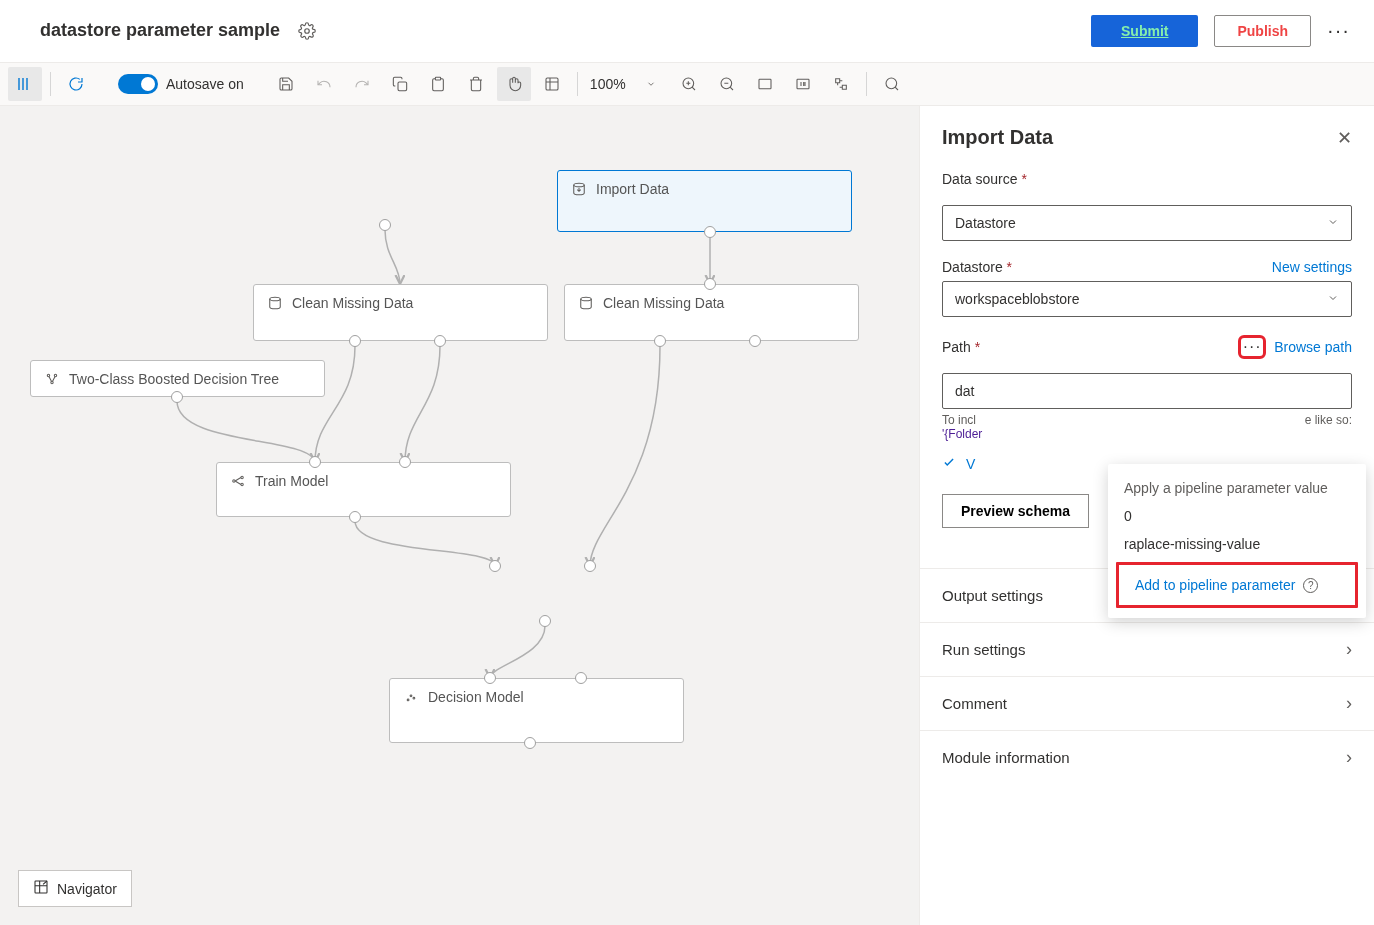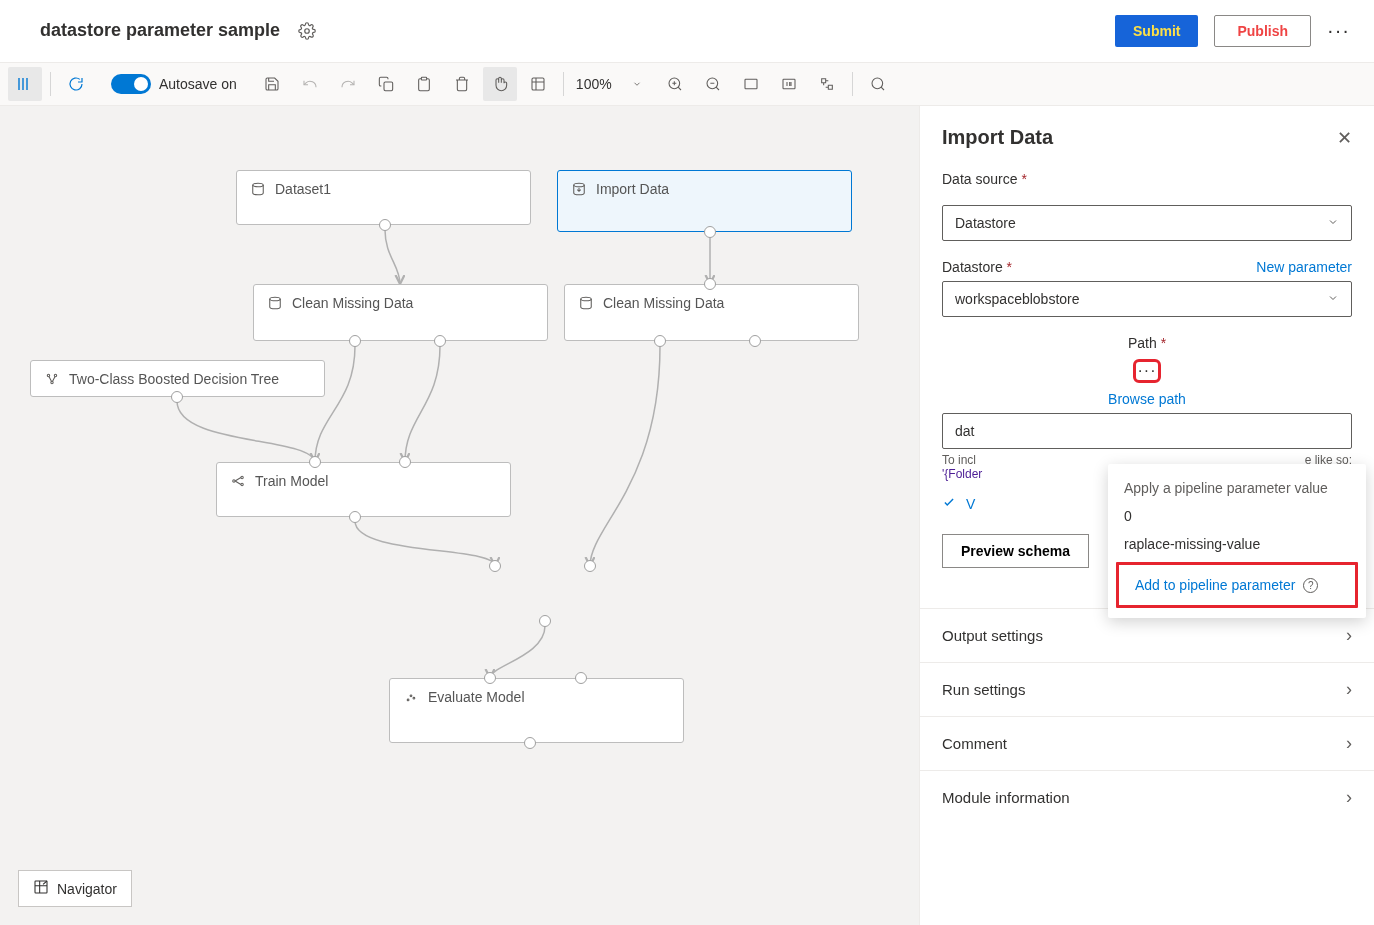--- a/index.html
+++ b/index.html
@@ -20,42 +20,42 @@
     align-items: center;
     justify-content: space-between;
     padding: 0 24px 0 40px;
     border-bottom: 1px solid #fff;
   }
   .header-left { display: flex; align-items: center; gap: 18px; }
   .page-title { font-size: 18px; font-weight: 600; }
   .gear-icon { width: 18px; height: 18px; color: #605e5c; cursor: pointer; }
   .header-right { display: flex; align-items: center; gap: 16px; }
   .btn-primary {
-    background: #1664d9; color: #fde047; border: none; padding: 8px 18px;
-    font-size: 14px; font-weight: 600; border-radius: 2px; cursor: pointer;
+    background: #1664d9; color: #86efac; border: none; padding: 8px 30px;
+    font-size: 14px; font-weight: 600; border-radius: 2px; cursor: pointer; text-decoration: underline;
   }
   .btn-secondary {
     background: #fff; color: #ef4444; border: 1px solid #8a8886;
     padding: 7px 22px; font-size: 14px; font-weight: 600; border-radius: 2px; cursor: pointer;
   }
   .more-icon { font-size: 20px; color: #323130; cursor: pointer; letter-spacing: 1px; }
   
   .toolbar {
     height: 44px; background: #faf9f8; border-top: 1px solid #edebe9;
     border-bottom: 1px solid #edebe9; display: flex; align-items: center;
     padding: 0 8px; gap: 4px;
   }
   .toolbar-btn {
     width: 34px; height: 34px; display: flex; align-items: center;
     justify-content: center; color: #605e5c; cursor: pointer; border-radius: 2px;
   }
   .toolbar-btn.active { background: #e8e8e8; }
   .toolbar-btn.colored { color: #0078d4; }
   .toolbar-sep { width: 1px; height: 24px; background: #d6d6d6; margin: 0 4px; }
-  .toggle-wrap { display: flex; align-items: center; gap: 8px; margin: 0 14px; }
+  .toggle-wrap { display: flex; align-items: center; gap: 8px; margin: 0 21px; }
   .toggle {
     width: 40px; height: 20px; background: #0078d4; border-radius: 10px;
     position: relative; cursor: pointer;
   }
   .toggle::after {
     content: ""; position: absolute; width: 14px; height: 14px;
     background: #fff; border-radius: 50%; top: 3px; right: 3px;
   }
   .zoom-label { font-size: 14px; color: #323130; margin: 0 4px; }
   
@@ -99,21 +99,21 @@
   .field-label-row { display: flex; justify-content: space-between; align-items: center; margin-bottom: 6px; }
   .link { color: #0078d4; font-size: 14px; cursor: pointer; }
   .select-box, .input-box {
     width: 100%; height: 36px; border: 1px solid #605e5c; border-radius: 2px;
     padding: 0 12px; display: flex; align-items: center; justify-content: space-between;
     font-size: 14px; background: #fff; cursor: pointer;
   }
   .chev { color: #605e5c; }
   .hint { font-size: 12px; color: #605e5c; margin-top: 4px; }
   .hint2 { font-size: 12px; color: #4c1d95; }
-  .path-row { display: flex; align-items: center; gap: 8px; margin-bottom: 6px; flex-direction: column; }
+  .path-row { display: flex; align-items: center; gap: 8px; margin-bottom: 14px; }
   .ellipsis-btn {
     width: 28px; height: 24px; display: flex; align-items: center;
     justify-content: center; cursor: pointer; font-size: 16px; letter-spacing: 1px;
   }
   .red-box { border: 3px solid #e6242f; border-radius: 6px; }
   .preview-btn {
     border: 1px solid #8a8886; background: #fff; padding: 8px 18px;
     font-size: 14px; font-weight: 600; cursor: pointer; margin-top: 22px;
   }
   .check-row {
@@ -283,29 +283,20 @@
     <path d="M385 124 C385 150, 400 160, 400 178" marker-end="url(#arrow)"></path>
     <path d="M710 130 C710 150, 710 160, 710 178" marker-end="url(#arrow)"></path>
     <path d="M355 240 C355 300, 315 310, 315 356" marker-end="url(#arrow)"></path>
     <path d="M440 240 C440 300, 405 310, 405 356" marker-end="url(#arrow)"></path>
     <path d="M177 295 C177 340, 310 330, 315 356"></path>
     <path d="M355 415 C355 450, 495 440, 495 460" marker-end="url(#arrow)"></path>
     <path d="M660 240 C660 380, 590 420, 590 460" marker-end="url(#arrow)"></path>
     <path d="M545 520 C545 550, 490 560, 490 572" marker-end="url(#arrow)"></path>
   </svg>
 
-  <div class="node" style="top:64px;left:236px;width:295px;height:55px">
-    <span class="nicon">
-      <svg width="14" height="14" viewBox="0 0 24 24" fill="none" stroke="currentColor" stroke-width="1.8">
-          <ellipse cx="12" cy="5" rx="9" ry="3"></ellipse>
-          <path d="M3 5v14a9 3 0 0 0 18 0V5"></path>
-        </svg>
-    </span>
-    <span>Dataset1</span>
-  </div>
   <div class="port" style="top:113px;left:379px"></div>
 
   <div class="node selected" style="top:64px;left:557px;width:295px;height:62px">
     <span class="nicon">
       <svg width="14" height="14" viewBox="0 0 24 24" fill="none" stroke="currentColor" stroke-width="1.8">
           <ellipse cx="12" cy="5" rx="9" ry="3"></ellipse>
           <path d="M3 5v14a9 3 0 0 0 18 0V5"></path>
           <path d="M12 10v6M9 13l3 3 3-3"></path>
         </svg>
     </span>
@@ -371,21 +362,21 @@
   <div class="port" style="top:509px;left:539px"></div>
 
   <div class="node" style="top:572px;left:389px;width:295px;height:65px">
     <span class="nicon">
       <svg width="14" height="14" viewBox="0 0 24 24" fill="none" stroke="currentColor" stroke-width="1.8">
           <circle cx="7" cy="17" r="1.5"></circle>
           <circle cx="12" cy="10" r="1.5"></circle>
           <circle cx="17" cy="14" r="1.5"></circle>
         </svg>
     </span>
-    <span>Evaluate Model</span>
+    <span>Decision Model</span>
   </div>
   <div class="port" style="top:566px;left:484px"></div>
   <div class="port" style="top:566px;left:575px"></div>
   <div class="port" style="top:631px;left:524px"></div>
 
   <div class="navigator">
     <span>
       <svg width="16" height="16" viewBox="0 0 24 24" fill="none" stroke="currentColor" stroke-width="1.6">
           <rect x="3" y="3" width="18" height="18" rx="1"></rect>
           <path d="M10 3v18M3 10h18M15 8l6-5"></path>
@@ -414,21 +405,21 @@
             </svg>
         </span>
       </div>
     </div>
 
     <div class="field">
       <div class="field-label-row">
         <span>
           <span>Datastore</span> <span class="req">*</span>
         </span>
-        <span class="link">New parameter</span>
+        <span class="link">New settings</span>
       </div>
       <div class="select-box">
         <span>workspaceblobstore</span>
         <span class="chev">
           <svg width="12" height="12" viewBox="0 0 24 24" fill="none" stroke="currentColor" stroke-width="2">
               <path d="M6 9l6 6 6-6"></path>
             </svg>
         </span>
       </div>
     </div>

